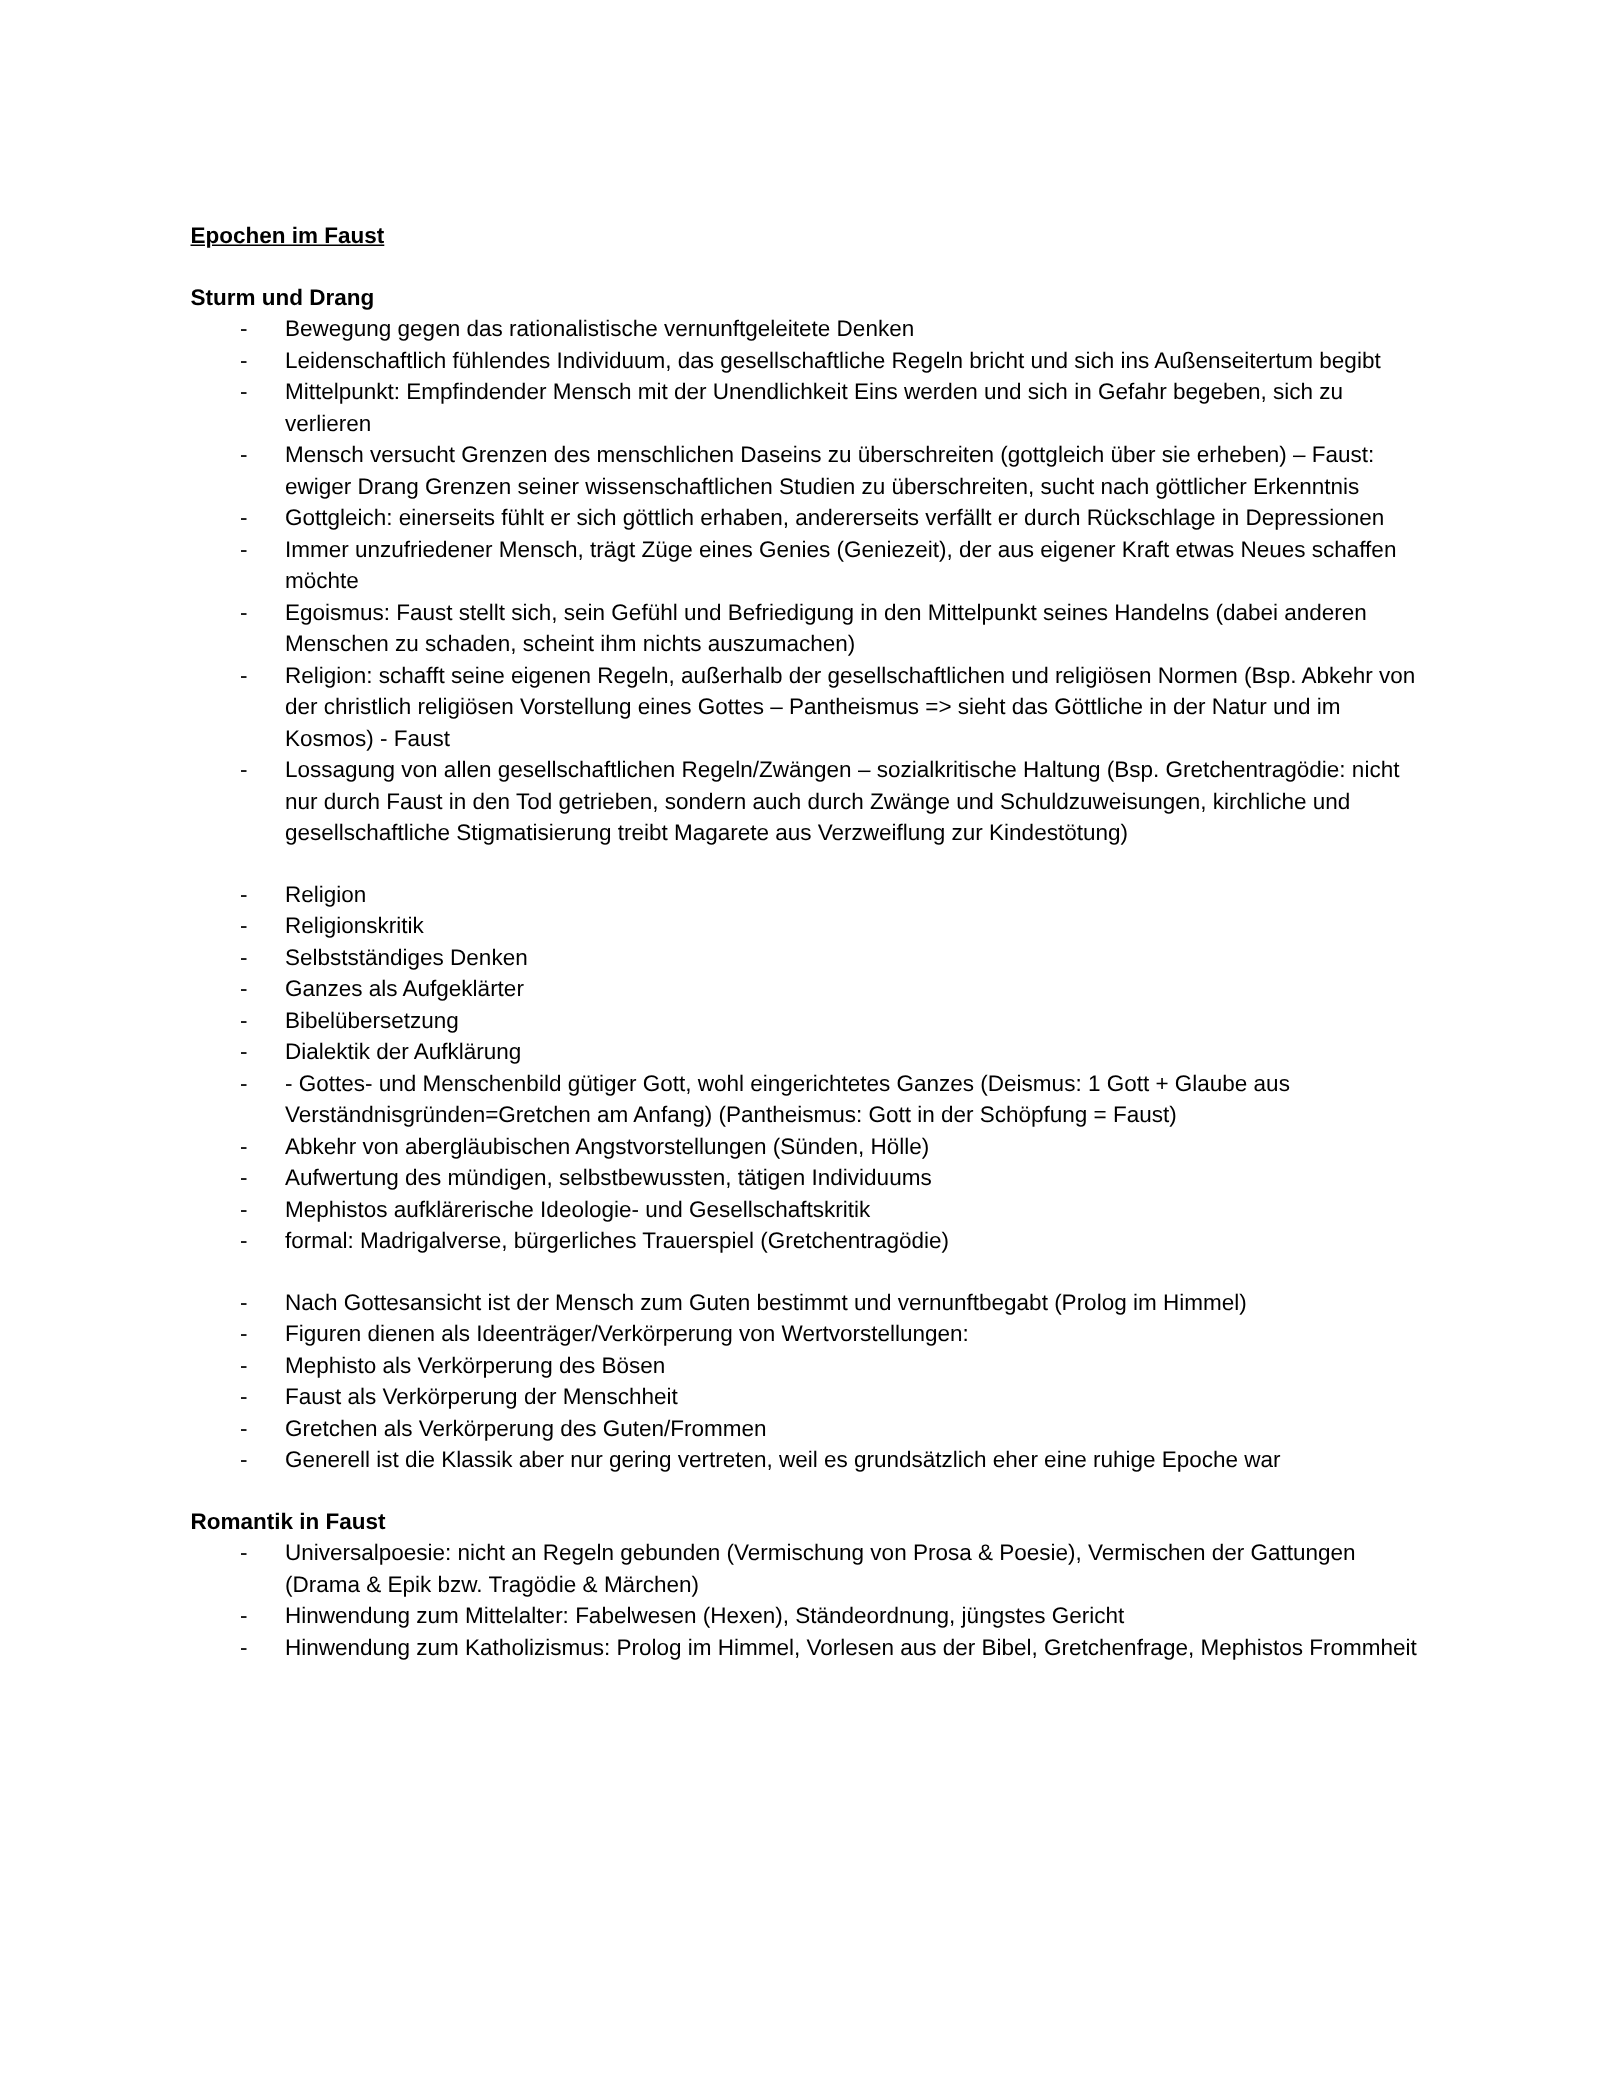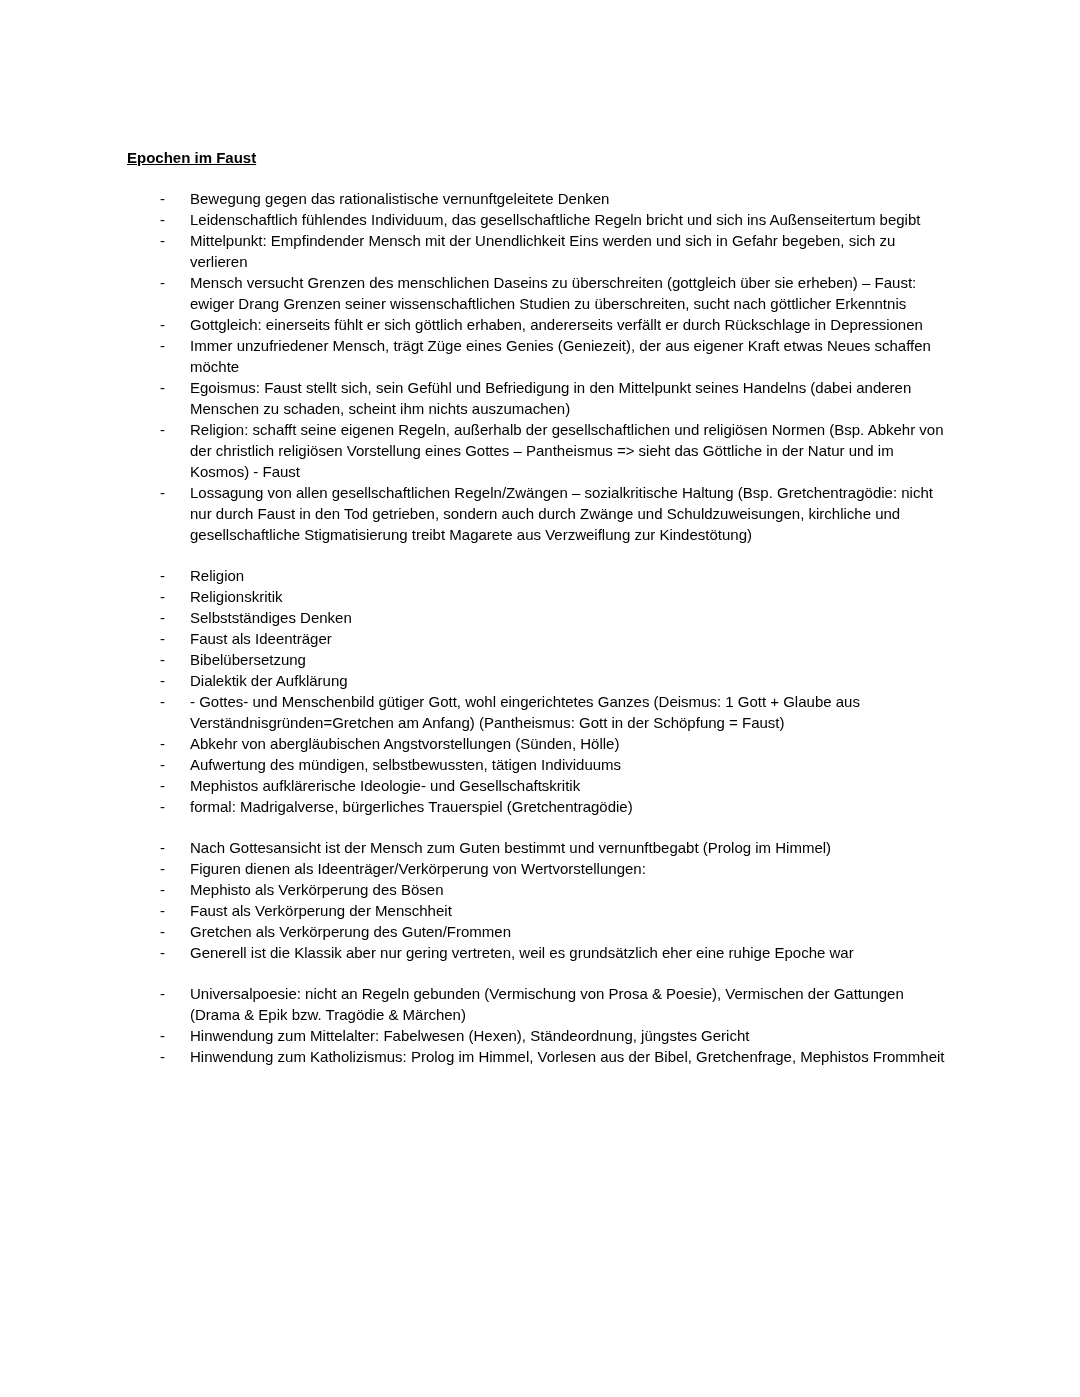--- a/index.html
+++ b/index.html
@@ -52,20 +52,21 @@
   }
 </style>
 </head>
 <body>
 
 <div class="page">
   <h1 class="doc-title">Epochen im Faust</h1>
 
   <div id="sections-container">
   <div class="section">
+    <h2 class="section-heading">Sturm und Drang</h2>
     <div class="section-list">
           <div class="item">
             <span class="dash">-</span>
             <span class="txt">Bewegung gegen das rationalistische vernunftgeleitete Denken</span>
           </div>
           <div class="item">
             <span class="dash">-</span>
             <span class="txt">Leidenschaftlich fühlendes Individuum, das gesellschaftliche Regeln bricht und sich ins Außenseitertum begibt</span>
           </div>
           <div class="item">
@@ -108,21 +109,21 @@
           <div class="item">
             <span class="dash">-</span>
             <span class="txt">Religionskritik</span>
           </div>
           <div class="item">
             <span class="dash">-</span>
             <span class="txt">Selbstständiges Denken</span>
           </div>
           <div class="item">
             <span class="dash">-</span>
-            <span class="txt">Faust als Ideenträger</span>
+            <span class="txt">Ganzes als Aufgeklärter</span>
           </div>
           <div class="item">
             <span class="dash">-</span>
             <span class="txt">Bibelübersetzung</span>
           </div>
           <div class="item">
             <span class="dash">-</span>
             <span class="txt">Dialektik der Aufklärung</span>
           </div>
           <div class="item">
@@ -171,20 +172,21 @@
             <span class="txt">Gretchen als Verkörperung des Guten/Frommen</span>
           </div>
           <div class="item">
             <span class="dash">-</span>
             <span class="txt">Generell ist die Klassik aber nur gering vertreten, weil es grundsätzlich eher eine ruhige Epoche war</span>
           </div>
         </div>
   </div>
 
   <div class="section">
+    <h2 class="section-heading">Romantik in Faust</h2>
     <div class="section-list">
           <div class="item">
             <span class="dash">-</span>
             <span class="txt">Universalpoesie: nicht an Regeln gebunden (Vermischung von Prosa &amp; Poesie), Vermischen der Gattungen (Drama &amp; Epik bzw. Tragödie &amp; Märchen)</span>
           </div>
           <div class="item">
             <span class="dash">-</span>
             <span class="txt">Hinwendung zum Mittelalter: Fabelwesen (Hexen), Ständeordnung, jüngstes Gericht</span>
           </div>
           <div class="item">

